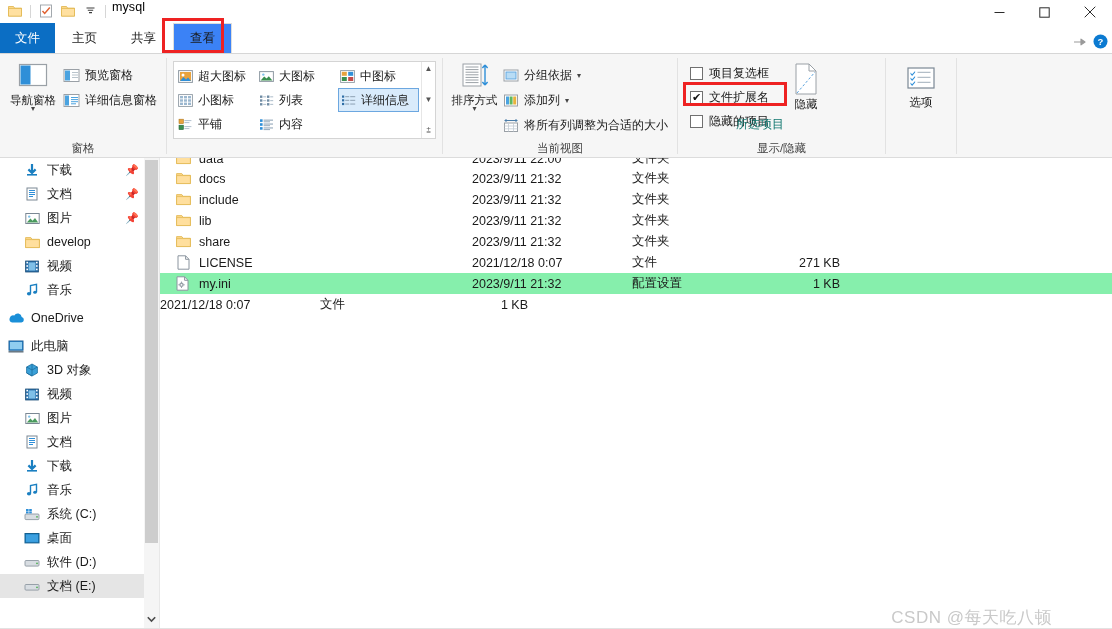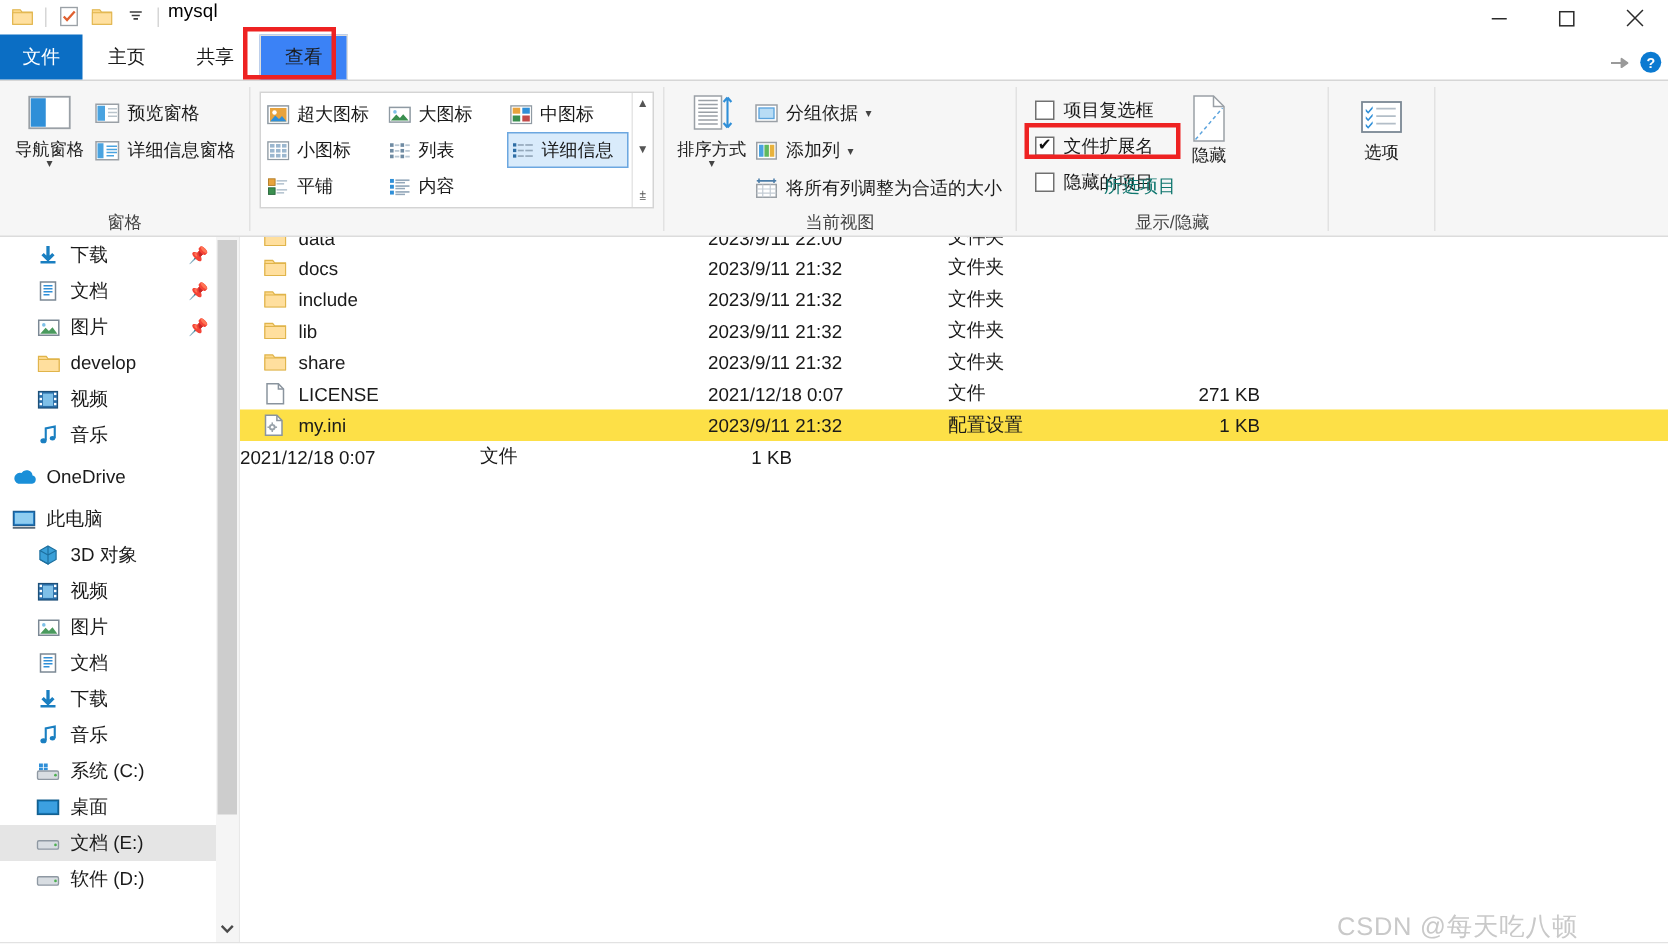--- a/index.html
+++ b/index.html
@@ -104,21 +104,21 @@
   .nav-item .pin { position:absolute; right:6px; color:#9a9a9a; font-size:11px; }
   .indent1 { padding-left:22px; }
   .indent0 { padding-left:6px; }
   .sb-scroll { position:absolute; right:0; top:0; width:15px; height:470px; background:#f5f5f5; }
   .sb-thumb { position:absolute; left:1px; top:2px; width:13px; height:383px; background:#cdcdcd; }
   .sb-down { position:absolute; left:0; bottom:0; width:15px; height:17px; display:flex; align-items:center; justify-content:center; color:#555; font-size:9px; }
 
   
   .filelist { position:relative; flex:1; height:470px; background:#fff; overflow:hidden; }
   .row { position:relative; display:flex; align-items:center; height:21px; font-size:12.5px; color:#1a1a1a; }
-  .row.sel { background:#fde047; }
+  .row.sel { background:#86efac; }
   .c-name { width:312px; display:flex; align-items:center; padding-left:14px; white-space:nowrap; overflow:hidden; }
   .c-name .fico { width:18px; display:flex; align-items:center; justify-content:center; margin-right:7px; flex:none; }
   .c-date { width:160px; white-space:nowrap; }
   .c-type { width:130px; white-space:nowrap; }
   .c-size { width:78px; text-align:right; white-space:nowrap; }
 
   
   .statusbar {
     position:relative; height:25px; border-top:1px solid #e2e2e2; background:#fff;
     display:flex; align-items:center; padding-left:10px; font-size:12px; color:#222;
@@ -697,38 +697,38 @@
         <div class="nav-item indent1">
           <span class="nico">
               <svg width="16" height="13" viewBox="0 0 16 13">
                 <rect x="1" y="1.5" width="14" height="9.4" fill="#1a7fc1" stroke="#14608f" stroke-width="1"></rect>
                 <rect x="2" y="2.5" width="12" height="7.4" fill="#3ca0e0"></rect>
               </svg>
             </span>
           <span>桌面</span>
         </div>
 
-        <div class="nav-item indent1 sel">
+        <div class="nav-item indent1">
           <span class="nico">
               <svg width="16" height="13" viewBox="0 0 16 13">
                 <rect x="1" y="4.5" width="14" height="5.6" rx="1" fill="#d8dde2" stroke="#8e98a2" stroke-width="0.9"></rect>
                 <circle cx="13" cy="7.3" r="0.9" fill="#4caf50"></circle>
               </svg>
             </span>
-          <span>文档 (E:)</span>
-        </div>
-
-        <div class="nav-item indent1">
+          <span>软件 (D:)</span>
+        </div>
+
+        <div class="nav-item indent1 sel">
           <span class="nico">
               <svg width="16" height="13" viewBox="0 0 16 13">
                 <rect x="1" y="4.5" width="14" height="5.6" rx="1" fill="#d8dde2" stroke="#8e98a2" stroke-width="0.9"></rect>
                 <circle cx="13" cy="7.3" r="0.9" fill="#4caf50"></circle>
               </svg>
             </span>
-          <span>软件 (D:)</span>
+          <span>文档 (E:)</span>
         </div>
       </div>
 
       <div class="sb-scroll">
         <div class="sb-thumb"></div>
         <div class="sb-down">
           <svg width="9" height="7" viewBox="0 0 9 7">
               <path d="M0.8 1.2L4.5 5 8.2 1.2" fill="none" stroke="#4a4a4a" stroke-width="1.6"></path>
             </svg>
         </div>

